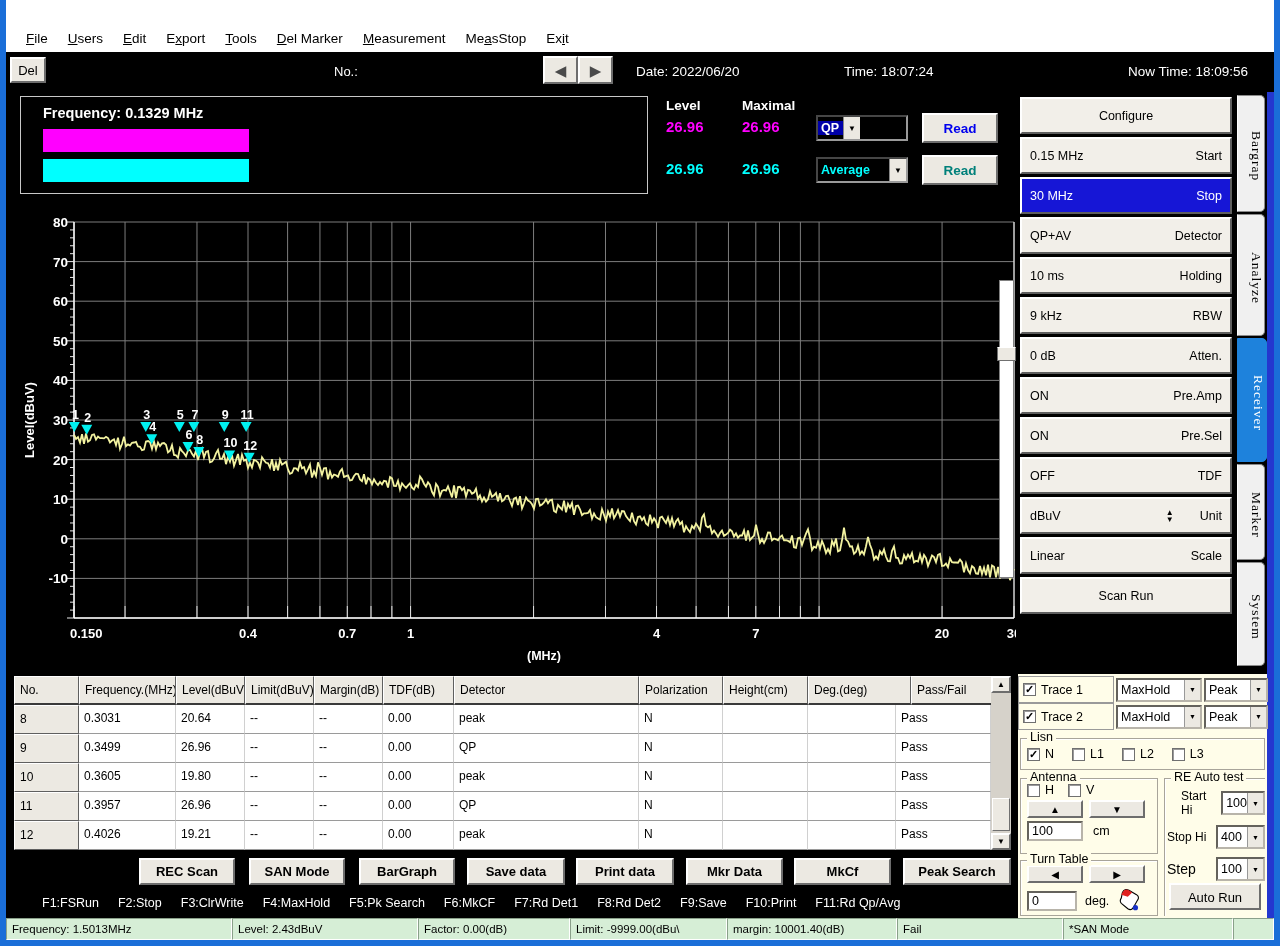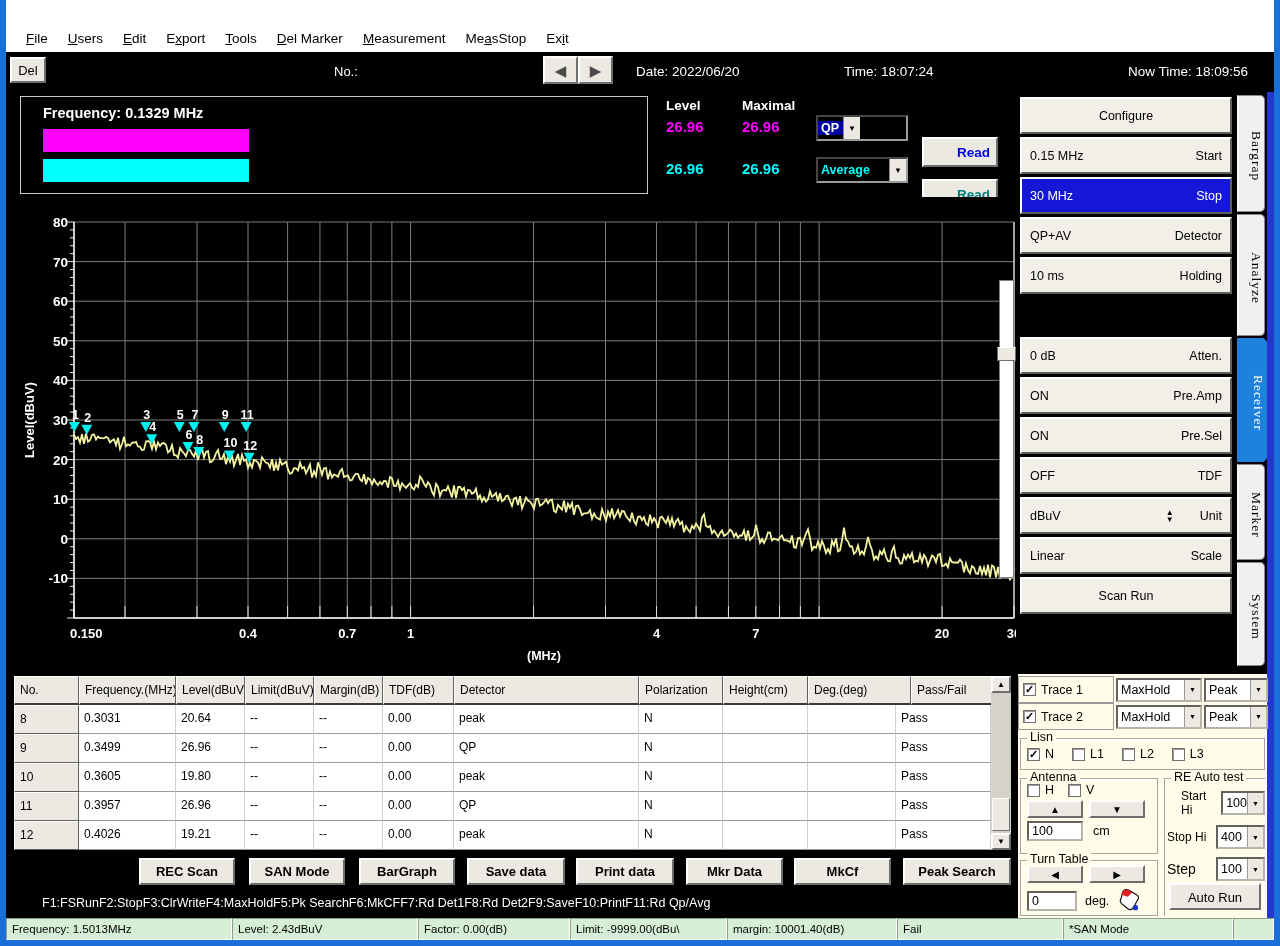--- a/index.html
+++ b/index.html
@@ -26,21 +26,21 @@
   .freq-panel{position:absolute;left:14px;top:96px;width:628px;height:98px;background:#000;border:1px solid #c8c8c8;}
   .freq-label{position:absolute;left:22px;top:8px;color:#fff;font-weight:bold;font-size:14.5px;}
   .bar{position:absolute;left:22px;width:206px;height:23px;}
   .bar1{top:32px;} .bar2{top:62px;}
   .level-panel{position:absolute;left:648px;top:96px;width:362px;height:98px;background:#000;}
   .lv-head{position:absolute;top:2px;color:#fff;font-weight:bold;font-size:13.5px;}
   .lv-val{position:absolute;font-weight:bold;font-size:15px;}
   .combo{position:absolute;height:26px;background:#000;border:2px inset #9a9a9a;display:flex;align-items:center;}
   .combo .cv{flex:1;font-size:12.5px;font-weight:bold;padding-left:3px;white-space:nowrap;}
   .combo .ca{width:17px;height:100%;background:#ece9e2;border-left:1px solid #888;color:#000;font-size:8px;display:flex;align-items:center;justify-content:center;}
-  .read-btn{position:absolute;width:76px;height:30px;font-weight:bold;font-size:13.5px;text-align:right;line-height:26px;margin-top:24px;}
+  .read-btn{position:absolute;width:76px;height:30px;font-weight:bold;font-size:13.5px;text-align:center;line-height:26px;}
   
   .chart-panel{position:absolute;left:8px;top:197px;width:1002px;height:476px;background:#000;}
   .vslider{position:absolute;left:985px;top:83px;width:15px;height:298px;background:#fff;border:1px solid #808080;}
   .vslider .thumb{position:absolute;left:-3px;top:66px;width:19px;height:14px;background:#ece9e2;border:1px solid #707070;border-top-color:#fff;}
   
   .sidebar{position:absolute;left:1012px;top:92px;width:218px;height:581px;background:#000;}
   .sbtn{position:absolute;left:2px;width:212px;height:37px;background:#f2efe9;border-top:2px solid #fff;border-left:2px solid #fff;border-right:2px solid #5f5f5f;border-bottom:2px solid #5f5f5f;display:flex;align-items:center;font-size:12.5px;color:#000;padding:0 8px;}
   .sbtn .v{flex:1;text-align:left;} .sbtn .l{text-align:right;}
   .sbtn.center{justify-content:center;}
   .sbtn.active{background:#1616d6;color:#fff;}
@@ -70,21 +70,21 @@
   .wcombo .ca{width:16px;height:100%;background:#ece9e2;border-left:1px solid #999;font-size:7px;display:flex;align-items:center;justify-content:center;}
   .gbox{position:absolute;border:1px solid #a8a49a;box-shadow:1px 1px 0 #fff inset;}
   .gbox .glabel{position:absolute;top:-9px;left:6px;background:#fffde9;padding:0 3px;font-size:12.5px;}
   .ck-item{display:flex;align-items:center;gap:5px;}
   .smallbtn{width:56px;height:18px;font-size:10px;text-align:center;line-height:14px;}
   .tinput{background:#fff;border:2px inset #b8b4aa;font-size:12.5px;padding:1px 3px;height:20px;}
   .autorun{position:absolute;width:92px;height:27px;font-size:13px;text-align:center;line-height:23px;}
   
   .actions{position:absolute;left:8px;top:855px;width:1004px;height:32px;background:#000;}
   .act-btn{position:absolute;top:3px;height:27px;font-weight:bold;font-size:13px;text-align:center;}
-  .fkeys{position:absolute;left:8px;top:887px;width:1004px;height:31px;background:#000;display:flex;align-items:center;padding-left:28px;}
+  .fkeys{position:absolute;left:8px;top:887px;width:1004px;height:31px;background:#000;display:flex;align-items:center;padding-left:28px;gap:19px;}
   .fkey{color:#fff;font-size:12.5px;white-space:nowrap;}
   .statusbar{position:absolute;left:0;top:918px;width:1268px;height:22px;background:#d6eed6;display:flex;}
   .scell{height:22px;border:1px solid;border-color:#8aa08a #fff #fff #8aa08a;font-size:11.5px;padding:4px 0 0 5px;color:#000;white-space:nowrap;overflow:hidden;}
   svg text{font-family:"Liberation Sans",sans-serif;}
 </style>
 </head>
 <body>
 
 <div class="window">
   <div class="sliver">
@@ -345,20 +345,24 @@
         <span class="l">Stop</span>
       </div>
       <div class="sbtn" style="top: 125px;">
         <span class="v">QP+AV</span>
         <span class="l">Detector</span>
       </div>
       <div class="sbtn" style="top: 165px;">
         <span class="v">10 ms</span>
         <span class="l">Holding</span>
       </div>
+      <div class="sbtn" style="top: 205px;">
+        <span class="v">9 kHz</span>
+        <span class="l">RBW</span>
+      </div>
       <div class="sbtn" style="top: 245px;">
         <span class="v">0 dB</span>
         <span class="l">Atten.</span>
       </div>
       <div class="sbtn" style="top: 285px;">
         <span class="v">ON</span>
         <span class="l">Pre.Amp</span>
       </div>
       <div class="sbtn" style="top: 325px;">
         <span class="v">ON</span>

